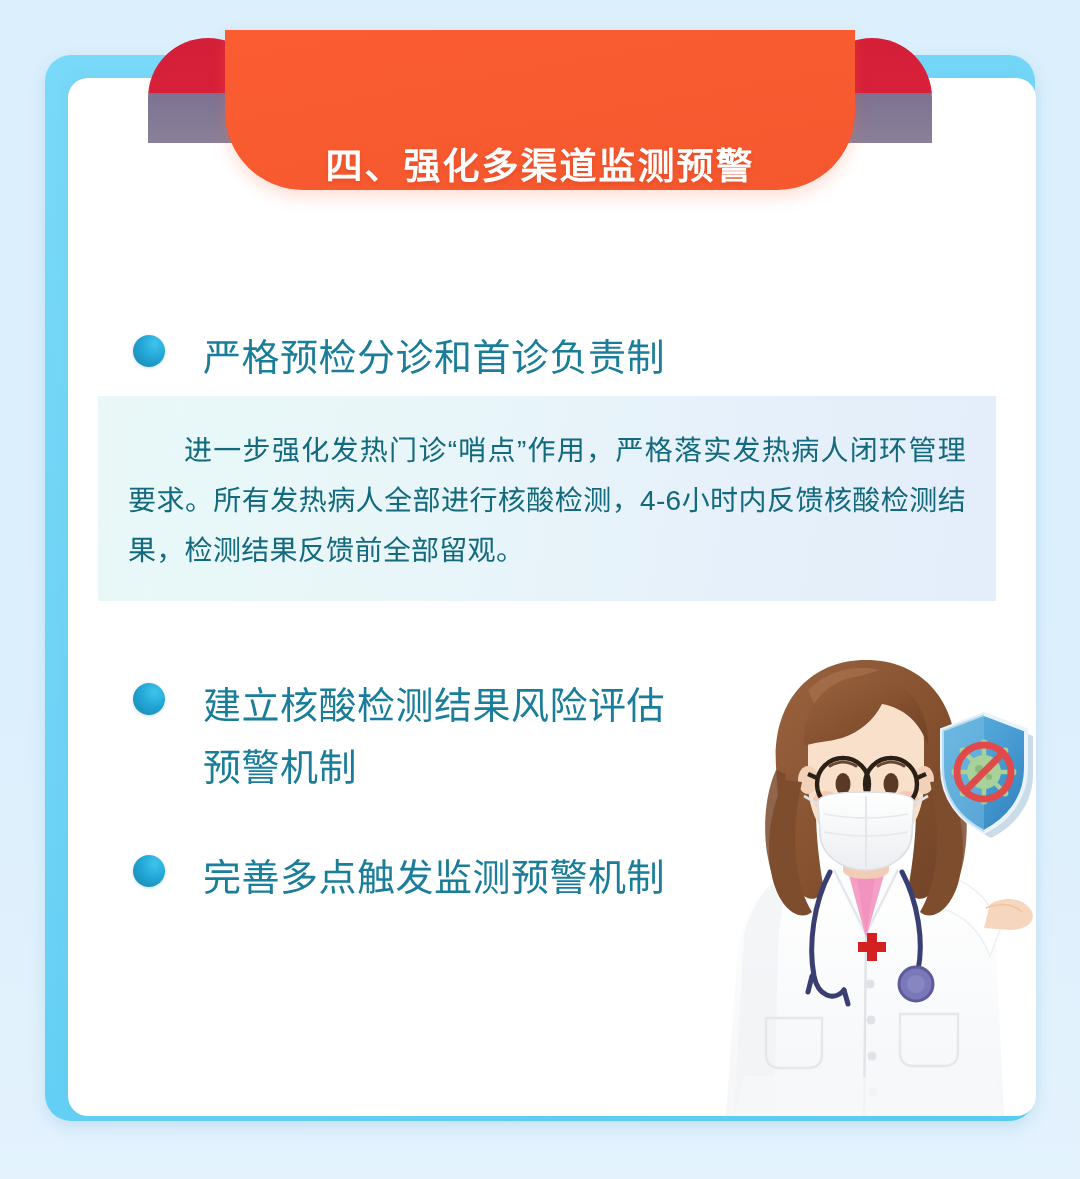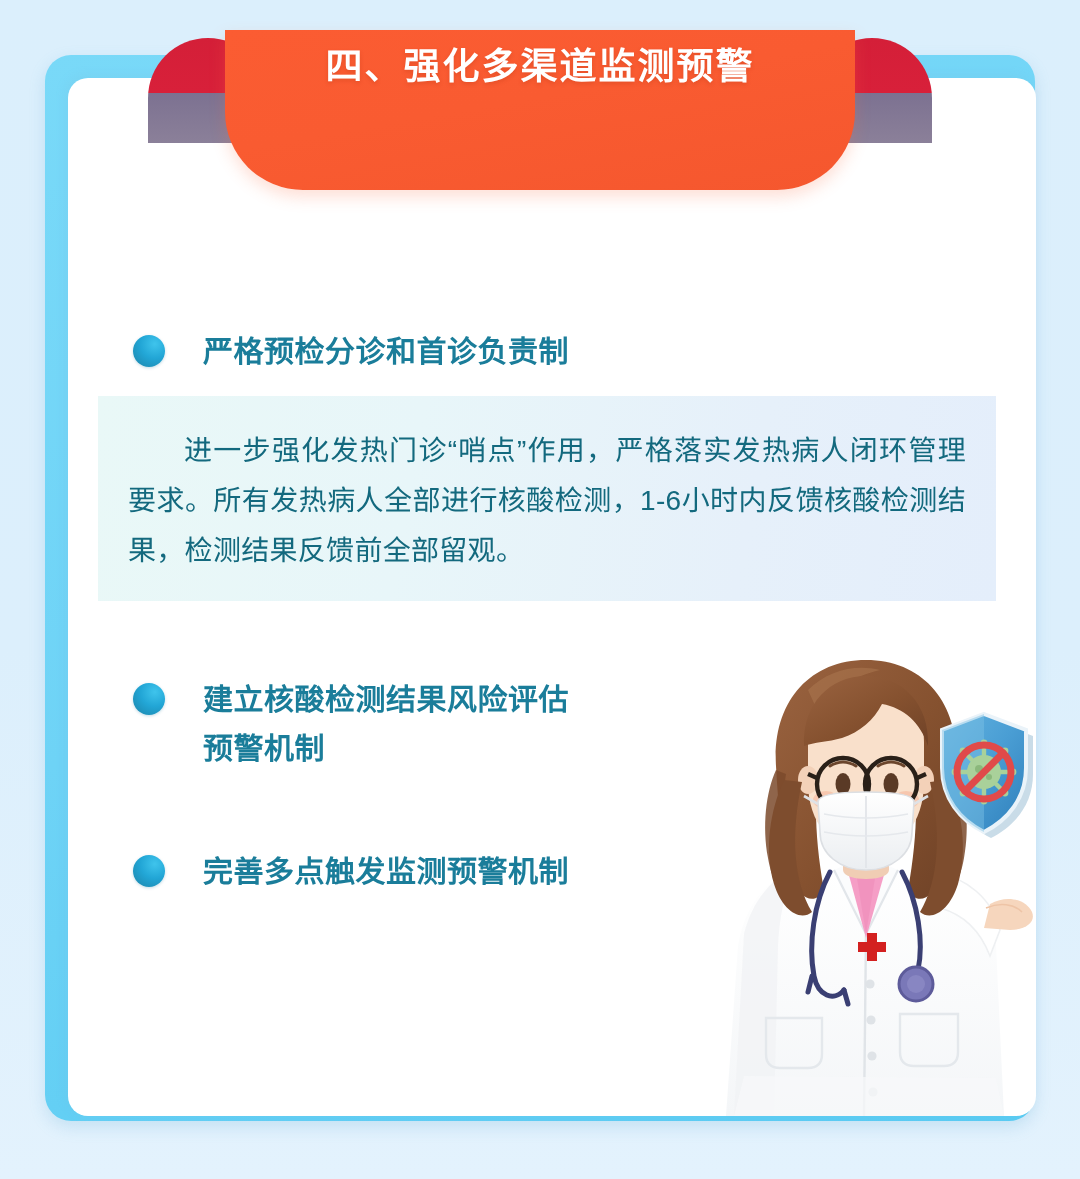--- a/index.html
+++ b/index.html
@@ -73,21 +73,21 @@
   
   .ribbon {
     position: absolute;
     left: 225px;
     top: 0;
     width: 630px;
     height: 160px;
     background: linear-gradient(170deg, #fb5c32 0%, #f95b31 45%, #f5572e 100%);
     border-radius: 0 0 78px 78px;
     display: flex;
-    align-items: flex-start;
+    align-items: flex-end;
     justify-content: center;
     box-shadow: 0 7px 16px rgba(250, 110, 70, 0.22);
   }
   .ribbon-title {
     color: #ffffff;
     font-size: 37px;
     font-weight: 700;
     letter-spacing: 2px;
     margin-top: 6px;
     text-shadow: 0 2px 4px rgba(160, 40, 10, 0.22);
@@ -113,22 +113,22 @@
     width: 32px;
     height: 32px;
     border-radius: 50%;
     background: radial-gradient(circle at 68% 28%, #3fc4ec 0%, #22a6d6 45%, #1e93bd 75%, #1a7fa6 100%);
     flex: 0 0 auto;
     margin-top: 7px;
     box-shadow: 0 1px 3px rgba(20, 110, 150, 0.25);
   }
   .bullet-text {
     margin-left: 38px;
-    font-size: 30px;
-    font-weight: 700;
+    font-size: 38px;
+    font-weight: 400;
     color: #1a7d9a;
     line-height: 1.62;
     letter-spacing: 0.5px;
     white-space: pre-line;
   }
 
   #bullet-1 { left: 65px; top: 250px; }
   #bullet-2 { left: 65px; top: 598px; }
   #bullet-3 { left: 65px; top: 770px; }
 
@@ -171,21 +171,21 @@
 
   <div class="card">
     <div class="content">
 
       <div class="bullet-row" id="bullet-1">
         <span class="bullet-dot"></span>
         <span class="bullet-text">严格预检分诊和首诊负责制</span>
       </div>
 
       <div class="para-box">
-        <p class="para-text">进一步强化发热门诊“哨点”作用，严格落实发热病人闭环管理要求。所有发热病人全部进行核酸检测，1-6小时内反馈核酸检测结果，检测结果反馈前全部留观。</p>
+        <p class="para-text">进一步强化发热门诊“哨点”作用，严格落实发热病人闭环管理要求。所有发热病人全部进行核酸检测，4-6小时内反馈核酸检测结果，检测结果反馈前全部留观。</p>
       </div>
 
       <div class="bullet-row" id="bullet-3">
         <span class="bullet-dot"></span>
         <span class="bullet-text">完善多点触发监测预警机制</span>
       </div>
 
       <div class="bullet-row" id="bullet-2">
         <span class="bullet-dot"></span>
         <span class="bullet-text">建立核酸检测结果风险评估

